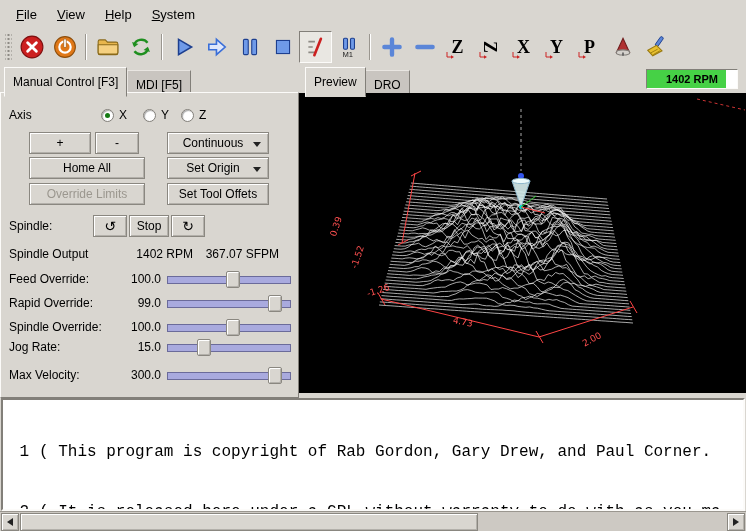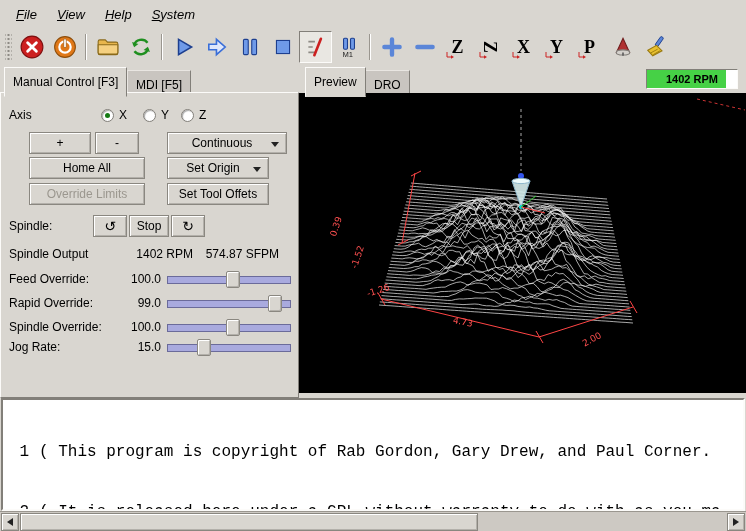--- a/index.html
+++ b/index.html
@@ -5,21 +5,21 @@
   * { box-sizing: border-box; margin: 0; padding: 0; }
   html,body { width:746px; height:531px; }
   body {
     font-family:"Liberation Sans",sans-serif;
     font-size:12px; color:#000;
     background:#d9d6d0; position:relative; overflow:hidden;
   }
 
   
   #menubar { position:absolute; top:0; left:0; right:0; height:28px; display:flex; align-items:stretch; padding-left:6px; }
-  .menu-item { padding:7px 10px 0 10px; font-size:13px; cursor:default;font-style:italic; }
+  .menu-item { padding:7px 10px 0 10px; font-size:13px; cursor:default; }
   .menu-item::first-letter { text-decoration:underline; }
 
   
   #toolbar { position:absolute; top:28px; left:0; right:0; height:37px; display:flex; align-items:center; padding-left:2px; }
   .thandle { width:7px; height:26px; margin:0 3px;
     background-image:radial-gradient(circle,#8d8a84 30%,transparent 32%);
     background-size:4px 4px; background-position:center; }
   .tsep { width:2px; height:26px; margin:0 4px; border-left:1px solid #9a968f; border-right:1px solid #fff; }
   .tbtn { width:33px; height:32px; background:transparent; border:1px solid transparent;
     display:flex; align-items:center; justify-content:center; padding:0; position:relative; }
@@ -271,21 +271,21 @@
         <span class="radio-circle">
             <span class="radio-dot"></span>
           </span>
         <span>Z</span>
       </div>
     </div>
 
     <div class="prow" style="top:39px;">
       <button class="gtk-btn" style="left:28px; width:62px;">+</button>
       <button class="gtk-btn" style="left:94px; width:44px;">-</button>
-      <button class="gtk-btn" style="left:166px; width:120px;">
+      <button class="gtk-btn" style="left:166px; width:102px;">
         <span style="margin-right:10px;">Continuous</span>
         <span class="dd-arrow"></span>
       </button>
     </div>
 
     <div class="prow" style="top:90px;">
       <button class="gtk-btn disabled" style="left:28px; width:116px;">Override Limits</button>
       <button class="gtk-btn" style="left:166px; width:102px;">Set Tool Offets</button>
     </div>
 
@@ -304,21 +304,21 @@
       </button>
       <button class="gtk-btn" style="left:128px; width:40px;">Stop</button>
       <button class="gtk-btn" style="left:170px; width:34px;">
         <span class="spin-glyph">↻</span>
       </button>
     </div>
 
     <div class="prow" style="top:154px; height:16px;">
       <span class="flabel" style="top:0;">Spindle Output</span>
       <span style="position:absolute; left:130px; width:62px; text-align:right; top:0;">1402 RPM</span>
-      <span style="position:absolute; left:198px; width:80px; text-align:right; top:0;">574.87 SFPM</span>
+      <span style="position:absolute; left:198px; width:80px; text-align:right; top:0;">367.07 SFPM</span>
     </div>
 
     <div class="prow slider-row" style="top:176px;">
       <span class="flabel">Feed Override:</span>
       <span class="val" style="left:110px;">100.0</span>
       <div class="slider">
         <div class="slider-track" style="background: rgb(169, 170, 222);"></div>
         <div class="slider-handle" style="left: 59px;"></div>
       </div>
     </div>
@@ -337,20 +337,28 @@
         <div class="slider-track" style="background: rgb(169, 170, 222);"></div>
         <div class="slider-handle" style="left: 59px;"></div>
       </div>
     </div>
     <div class="prow slider-row" style="top:244px;">
       <span class="flabel">Jog Rate:</span>
       <span class="val" style="left:110px;">15.0</span>
       <div class="slider">
         <div class="slider-track" style="background: rgb(169, 170, 222);"></div>
         <div class="slider-handle" style="left: 30px;"></div>
+      </div>
+    </div>
+    <div class="prow slider-row" style="top:272px;">
+      <span class="flabel">Max Velocity:</span>
+      <span class="val" style="left:110px;">300.0</span>
+      <div class="slider">
+        <div class="slider-track" style="background: rgb(169, 170, 222);"></div>
+        <div class="slider-handle" style="left: 101px;"></div>
       </div>
     </div>
 
   </div>
 </div>
 
 <div id="right-tabs">
   <div class="tab active" style="left:6px;">
     <span>Preview</span>
   </div>

